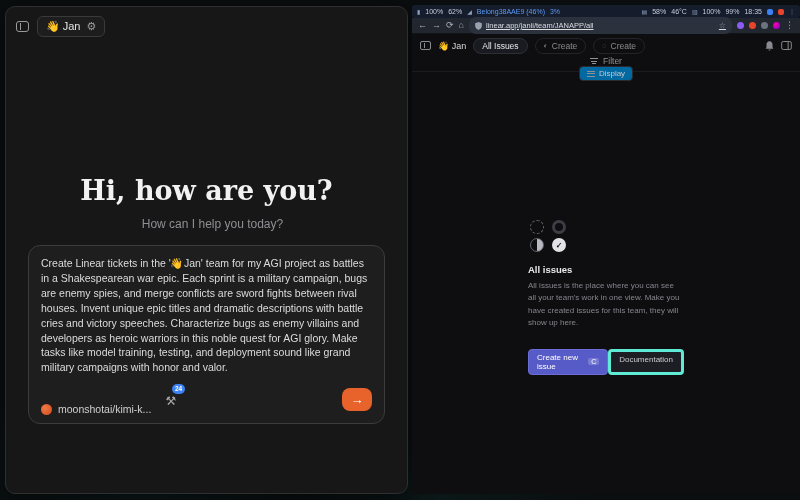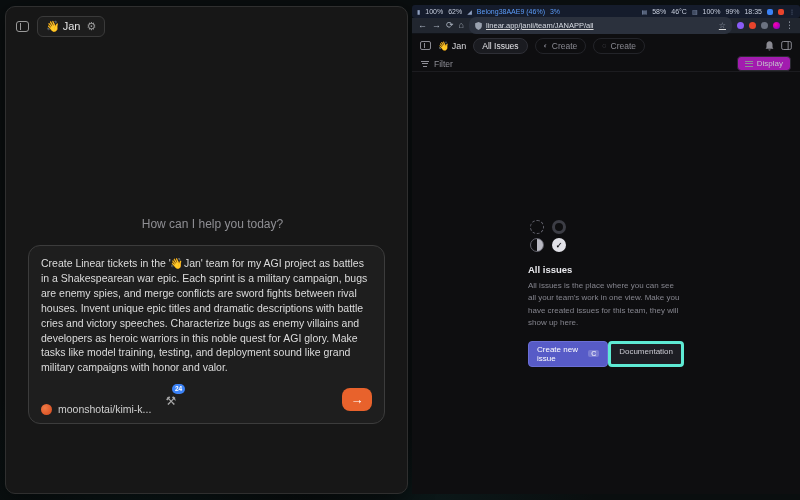--- a/index.html
+++ b/index.html
@@ -83,60 +83,61 @@
   .lin-panel div { position:absolute; left:2.5px; top:1px; bottom:1px; width:1.2px; background:#8a8a92; }
   .lin-ws { font-size:9px; color:#d8d8dc; cursor:pointer; }
   .tab { display:flex; align-items:center; gap:4px; font-size:8.5px; padding:2px 8px;
     border-radius:11px; border:1px solid #232429; color:#8a8a92; cursor:pointer; background:transparent; }
   .tab.active { background:#1a1b20; border-color:#2e2f36; color:#e6e6ea; }
   .tab .tic { font-size:7px; color:#7a7a84; }
   .lin-header .hspacer { flex:1; }
   .lin-hicon { color:#8a8a92; cursor:pointer; display:flex; }
 
   .filter-row { height:16px; display:flex; align-items:center; justify-content:space-between;
-    padding:0 9px; border-bottom:1px solid #1c1c20; margin-top:2px; }
+    padding:0 9px; border-bottom:1px solid #1c1c20; margin-top:2px;flex-direction:column; }
   .filter-left { display:flex; align-items:center; gap:5px; font-size:8.5px; color:#8f8f97; cursor:pointer; }
   .f-ic { display:inline-block; width:8px; }
   .f-ic i { display:block; height:1px; background:#8f8f97; margin:1.5px 0; }
   .f-ic i:nth-child(1){width:8px;} .f-ic i:nth-child(2){width:6px; margin-left:1px;} .f-ic i:nth-child(3){width:4px; margin-left:2px;}
   .display-btn { display:flex; align-items:flex-start; gap:4px; font-size:8px; color:#c6c6ce;
-    border:1px solid #2a2a31; background:#a21caf; border-radius:4px; padding:2px 7px; cursor:pointer; }
+    border:1px solid #2a2a31; background:#0369a1; border-radius:4px; padding:2px 7px; cursor:pointer; }
 
   .empty { position:absolute; top:186px; left:50%; transform:translateX(-50%); width:156px; }
   .circles { display:grid; grid-template-columns:15px 15px; gap:4px 7px; margin-left:2px; }
   .cir { width:14px; height:14px; border-radius:50%; }
   .cir.backlog { border:1.5px dashed #62626c; }
   .cir.todo { border:3.5px solid #3c3d45; }
   .cir.progress { border:1.5px solid #62626c;
     background:conic-gradient(#b9b9c2 0 180deg, transparent 180deg 360deg); }
   .cir.done { background:#e2e2e8; display:flex; align-items:center; justify-content:center;
     font-size:8px; color:#131316; font-weight:bold; }
   .empty h3 { font-size:9.5px; color:#e8e8ec; font-weight:bold; margin:12px 0 5px; }
   .empty p { font-size:8px; line-height:1.55; color:#85858e; }
-  .empty-btns { display:flex; margin-top:11px; }
+  .empty-btns { display:flex; margin-top:19px; }
   .btn-primary { display:flex; align-items:center; gap:4px; background:#575bc7; border:1px solid #6a6ed6;
     color:#fff; font-size:8px; border-radius:4px; padding:3px 8px; cursor:pointer; }
   .btn-primary .kbd { background:rgba(255,255,255,.2); border-radius:2px; font-size:7px; padding:0 3px; }
   .btn-secondary { background:#1d1e24; border:3px solid #5eead4; color:#c9c9d1;
     font-size:8px; border-radius:4px; padding:3px 8px; cursor:pointer; }
 </style>
 </head>
 <body>
 
 <div class="jan-window">
   <div class="jan-header">
     <div class="panel-icon">
         <div></div>
       </div>
     <div class="team-chip">
       <span>👋 Jan</span>
       <span class="gear">⚙</span>
     </div>
   </div>
 
+  <div class="greeting">Hi, how are you?</div>
   <div class="subtitle">How can I help you today?</div>
 
   <div class="prompt-card">
     <div class="prompt-text">Create Linear tickets in the '👋Jan' team for my AGI project as battles in a Shakespearean war epic. Each sprint is a military campaign, bugs are enemy spies, and merge conflicts are sword fights between rival houses. Invent unique epic titles and dramatic descriptions with battle cries and victory speeches. Characterize bugs as enemy villains and developers as heroic warriors in this noble quest for AGI glory. Make tasks like model training, testing, and deployment sound like grand military campaigns with honor and valor.</div>
     <div class="prompt-toolbar">
       <div class="model-chip">
         <span class="model-dot"></span>
         <span>moonshotai/kimi-k...</span>
       </div>
       <div class="tools">

